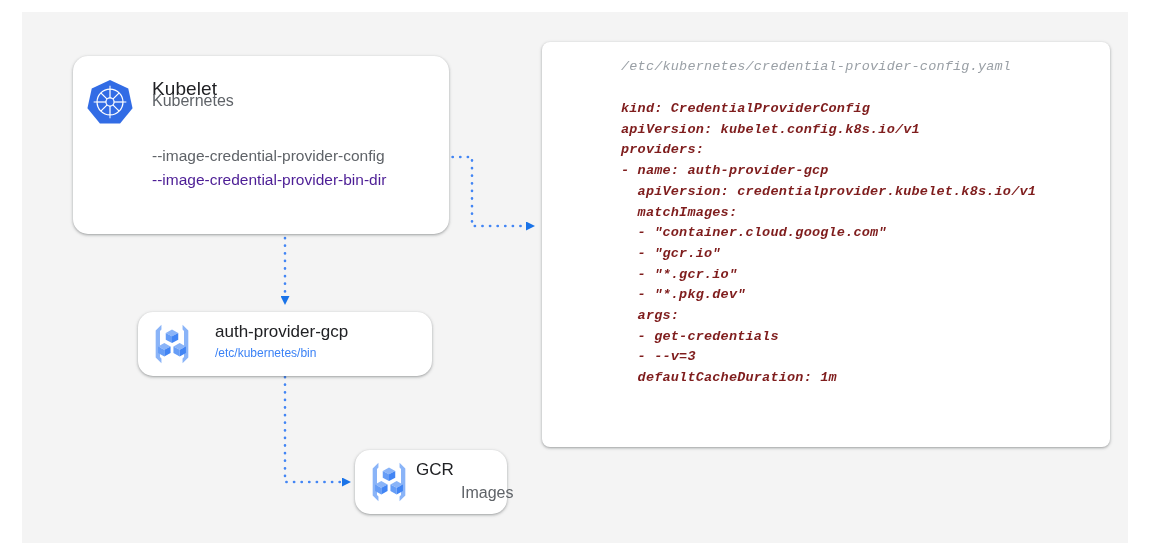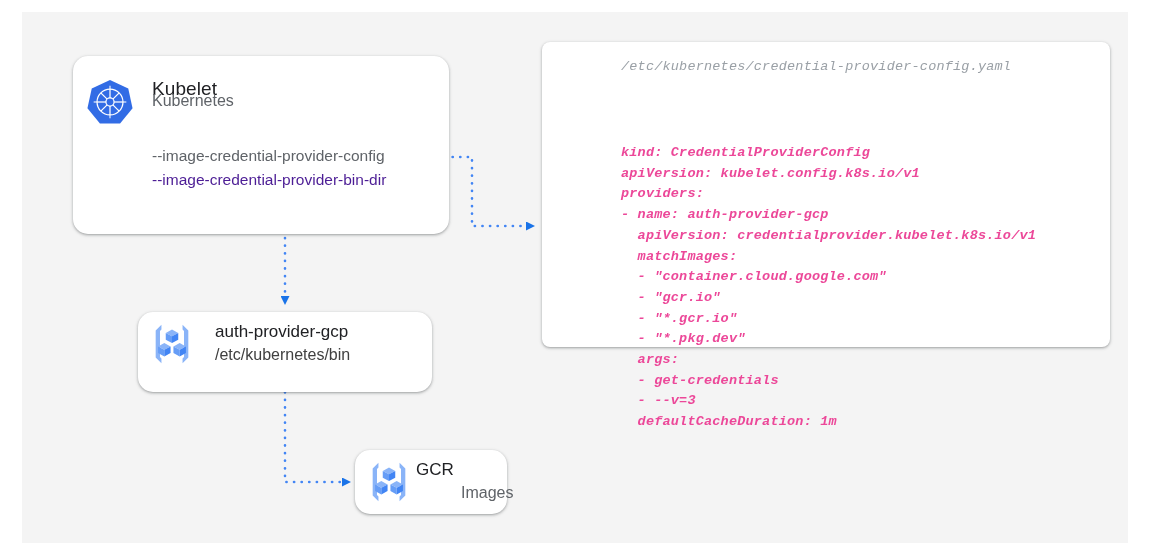--- a/index.html
+++ b/index.html
@@ -81,42 +81,42 @@
     font-size: 15.5px;
     color: #4c1d95;
     white-space: nowrap;
   }
 
   
   #auth-card {
     left: 138px;
     top: 312px;
     width: 294px;
-    height: 80px;
+    height: 64px;
   }
   #auth-card .gcr-icon {
     position: absolute;
     left: 10px;
     top: 8px;
     width: 48px;
     height: 48px;
   }
   #auth-card .title {
     position: absolute;
     left: 77px;
     top: 10px;
     font-size: 17px;
     color: #202124;
   }
   #auth-card .subtitle {
     position: absolute;
     left: 77px;
     top: 34px;
-    font-size: 16px;
-    color: #404040;
+    font-size: 12px;
+    color: #3b82f6;
   }
 
   
   #gcr-card {
     left: 355px;
     top: 450px;
     width: 152px;
     height: 64px;
   }
   #gcr-card .gcr-icon {
@@ -140,21 +140,21 @@
     font-size: 16px;
     color: #5f6368;
     margin-left: 29px;
   }
 
   
   #code-card {
     left: 542px;
     top: 42px;
     width: 568px;
-    height: 305px;
+    height: 405px;
     border-radius: 8px;
   }
   #code-card .code-path {
     position: absolute;
     left: 79px;
     top: 17px;
     font-family: "Liberation Mono", "DejaVu Sans Mono", monospace;
     font-size: 13.5px;
     font-style: italic;
     color: #9aa0a6;
@@ -162,25 +162,24 @@
     white-space: pre;
   }
   #code-card .code-body {
     position: absolute;
     left: 79px;
     top: 57px;
     font-family: "Liberation Mono", "DejaVu Sans Mono", monospace;
     font-size: 13.5px;
     font-style: italic;
     font-weight: bold;
-    color: #ec4899;
+    color: #7f1d1d;
     letter-spacing: 0.2px;
     line-height: 20.7px;
     white-space: pre;
-    margin-top: 44px;
   }
 
   
   #connectors {
     position: absolute;
     left: 0;
     top: 0;
     width: 1150px;
     height: 556px;
     pointer-events: none;

